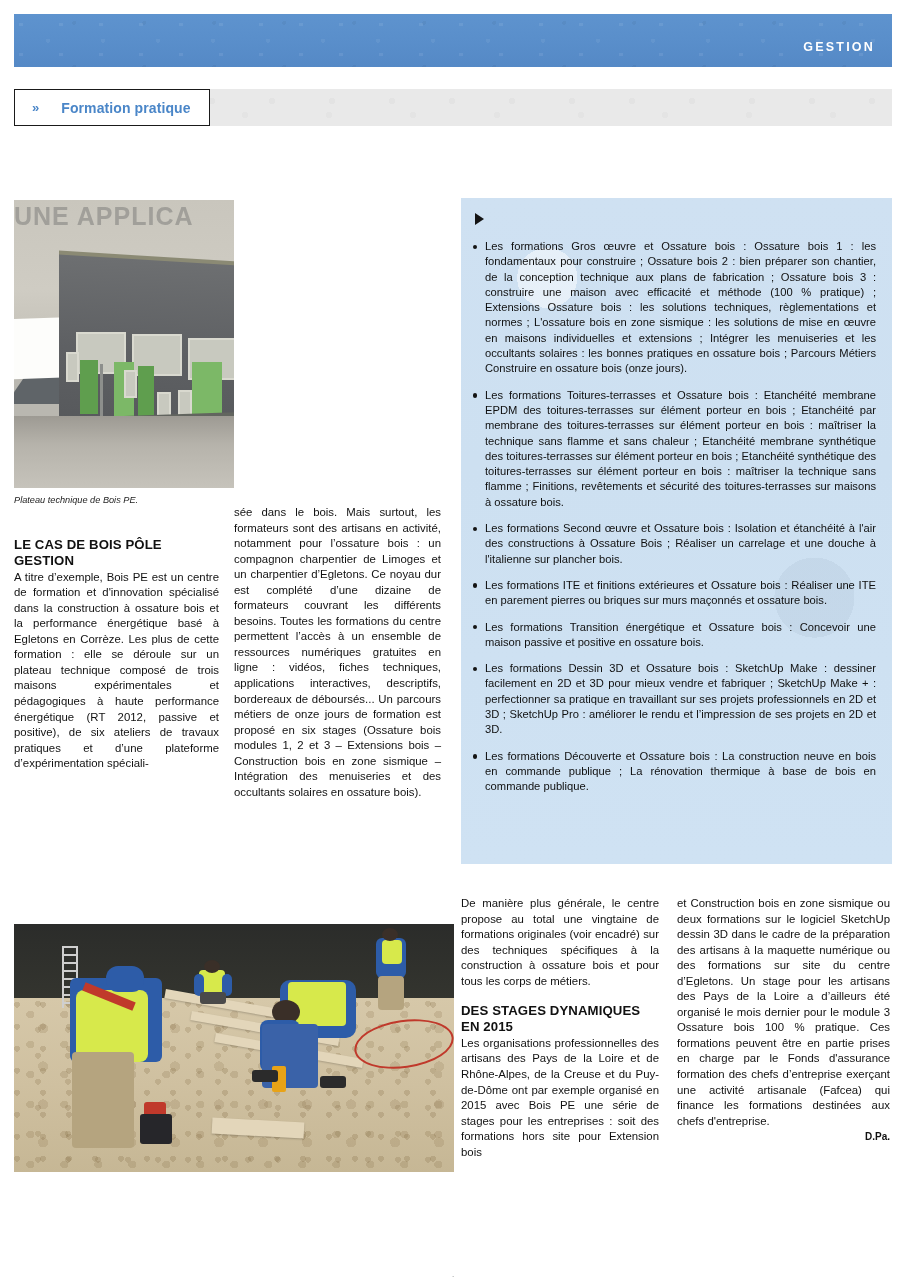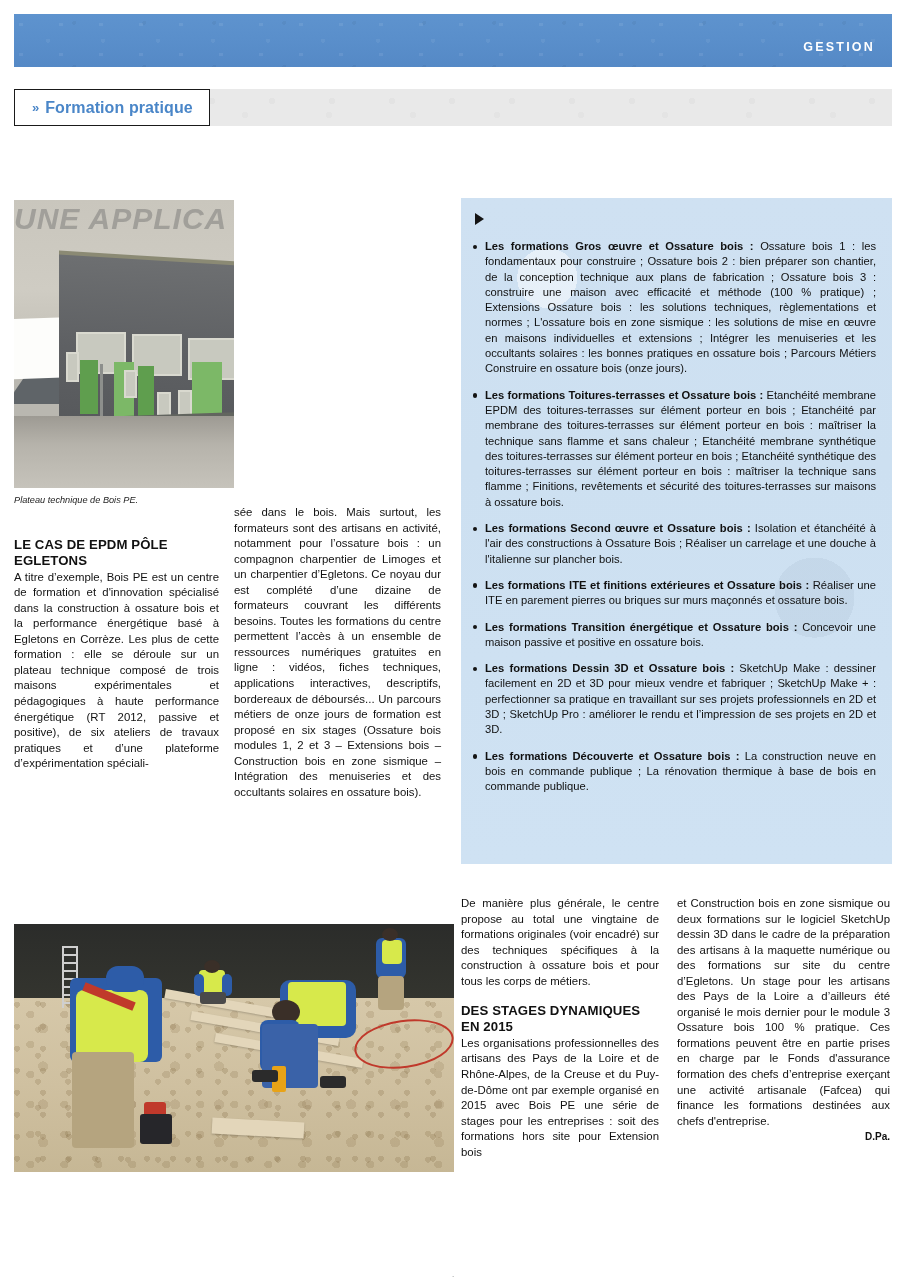--- a/index.html
+++ b/index.html
@@ -52,32 +52,32 @@
     width:196px;height:37px;
     background:#ffffff;border:1.6px solid #1a1a1a;
     box-sizing:border-box;
     display:flex;align-items:center;
     z-index:3;
   }
   .rubric-tab .chev{
     color:#4a86c8;font-size:13px;font-weight:bold;margin-left:17px;letter-spacing:-1px;
   }
   .rubric-tab .rubric-label{
-    color:#4a86c8;font-size:16px;font-weight:bold;margin-left:7px;
+    color:#4a86c8;font-size:14px;font-weight:bold;margin-left:23px;
     letter-spacing:.1px;
   }
 
   
   .photo{position:absolute;overflow:hidden;}
   .photo-top{left:14px;top:200px;width:220px;height:288px;background:#b9b7b0;}
   .ph-sky{position:absolute;left:0;top:0;width:100%;height:52%;
     background:linear-gradient(180deg,#c9c6bd 0%,#cfccc3 60%,#c2bfb6 100%);}
   .ph-ghost{position:absolute;left:0;top:2px;width:100%;height:60px;
-     color:rgba(120,120,118,.5);font-size:30px;font-weight:bold;letter-spacing:1px;
-     white-space:nowrap;overflow:hidden;font-style:italic;}
+     color:rgba(120,120,118,.5);font-size:25px;font-weight:bold;letter-spacing:1px;
+     white-space:nowrap;overflow:hidden;}
   .ph-building{position:absolute;left:45px;top:60px;width:176px;height:168px;
      background:linear-gradient(180deg,#6d6f71 0%,#5e6063 55%,#57595c 100%);
      transform:skewY(3.5deg);}
   .ph-roofband{position:absolute;left:45px;top:56px;width:176px;height:12px;
      background:#8b8a74;transform:skewY(3.5deg);}
   .ph-win{position:absolute;background:#c8c9bf;border:2px solid #d9d9cf;}
   .ph-green{position:absolute;background:#5f9e4e;}
   .ph-green.lt{background:#7cb867;}
   .ph-house{position:absolute;left:-4px;top:118px;width:72px;height:60px;
      background:#fdfdfb;transform:rotate(-2deg);}
@@ -167,21 +167,21 @@
     position:relative;margin:0;padding:14px 16px 0 24px;list-style:none;
   }
   .infolist li{
     position:relative;font-size:11.2px;line-height:15.3px;text-align:justify;
     margin-bottom:11px;color:#101010;
   }
   .infolist li::before{
     content:"";position:absolute;left:-12px;top:5.5px;
     width:4.4px;height:4.4px;border-radius:50%;background:#141414;
   }
-  .infolist li b{font-weight:bold;margin-top:20px;}
+  .infolist li b{font-weight:normal;margin-top:20px;}
 
   
   .footer{
     position:absolute;left:0;top:1248px;width:906px;text-align:center;
     font-size:9.4px;font-weight:bold;letter-spacing:.55px;color:#2b2b2b;
     font-family:"Liberation Sans", sans-serif;
   }
   .footer-dot{
     position:absolute;left:0;top:1270px;width:906px;text-align:center;
     font-size:8px;color:#777;
@@ -221,21 +221,21 @@
     <div class="ph-win" style="left:110px;top:170px;width:9px;height:24px;"></div>
     <div class="ph-win" style="left:143px;top:192px;width:10px;height:24px;"></div>
     <div class="ph-win" style="left:164px;top:190px;width:10px;height:30px;"></div>
     <div class="ph-pole"></div>
     <div class="ph-tar"></div>
     <div class="ph-ground"></div>
   </div>
   <div class="caption caption-top">Plateau technique de Bois PE.</div>
 
   <div class="col col-a">
-    <h3>LE CAS DE EPDM PÔLE EGLETONS</h3>
+    <h3>LE CAS DE BOIS PÔLE GESTION</h3>
     <p>A titre d’exemple, Bois PE est un centre de formation et d'innovation spécialisé dans la construction à ossature bois et la performance énergétique basé à Egletons en Corrèze. Les plus de cette formation : elle se déroule sur un plateau technique composé de trois maisons expérimentales et pédagogiques à haute performance énergétique (RT 2012, passive et positive), de six ateliers de travaux pratiques et d’une plateforme d’expérimentation spéciali-</p>
   </div>
 
   <div class="col col-b">
     <p>sée dans le bois. Mais surtout, les formateurs sont des artisans en activité, notamment pour l’ossature bois : un compagnon charpentier de Limoges et un charpentier d’Egletons. Ce noyau dur est complété d’une dizaine de formateurs couvrant les différents besoins. Toutes les formations du centre permettent l’accès à un ensemble de ressources numériques gratuites en ligne : vidéos, fiches techniques, applications interactives, descriptifs, bordereaux de déboursés... Un parcours métiers de onze jours de formation est proposé en six stages (Ossature bois modules 1, 2 et 3 – Extensions bois – Construction bois en zone sismique – Intégration des menuiseries et des occultants solaires en ossature bois).</p>
   </div>
 
   <div class="infobox">
     <div class="infobox-head">
       <span class="tri"></span>

